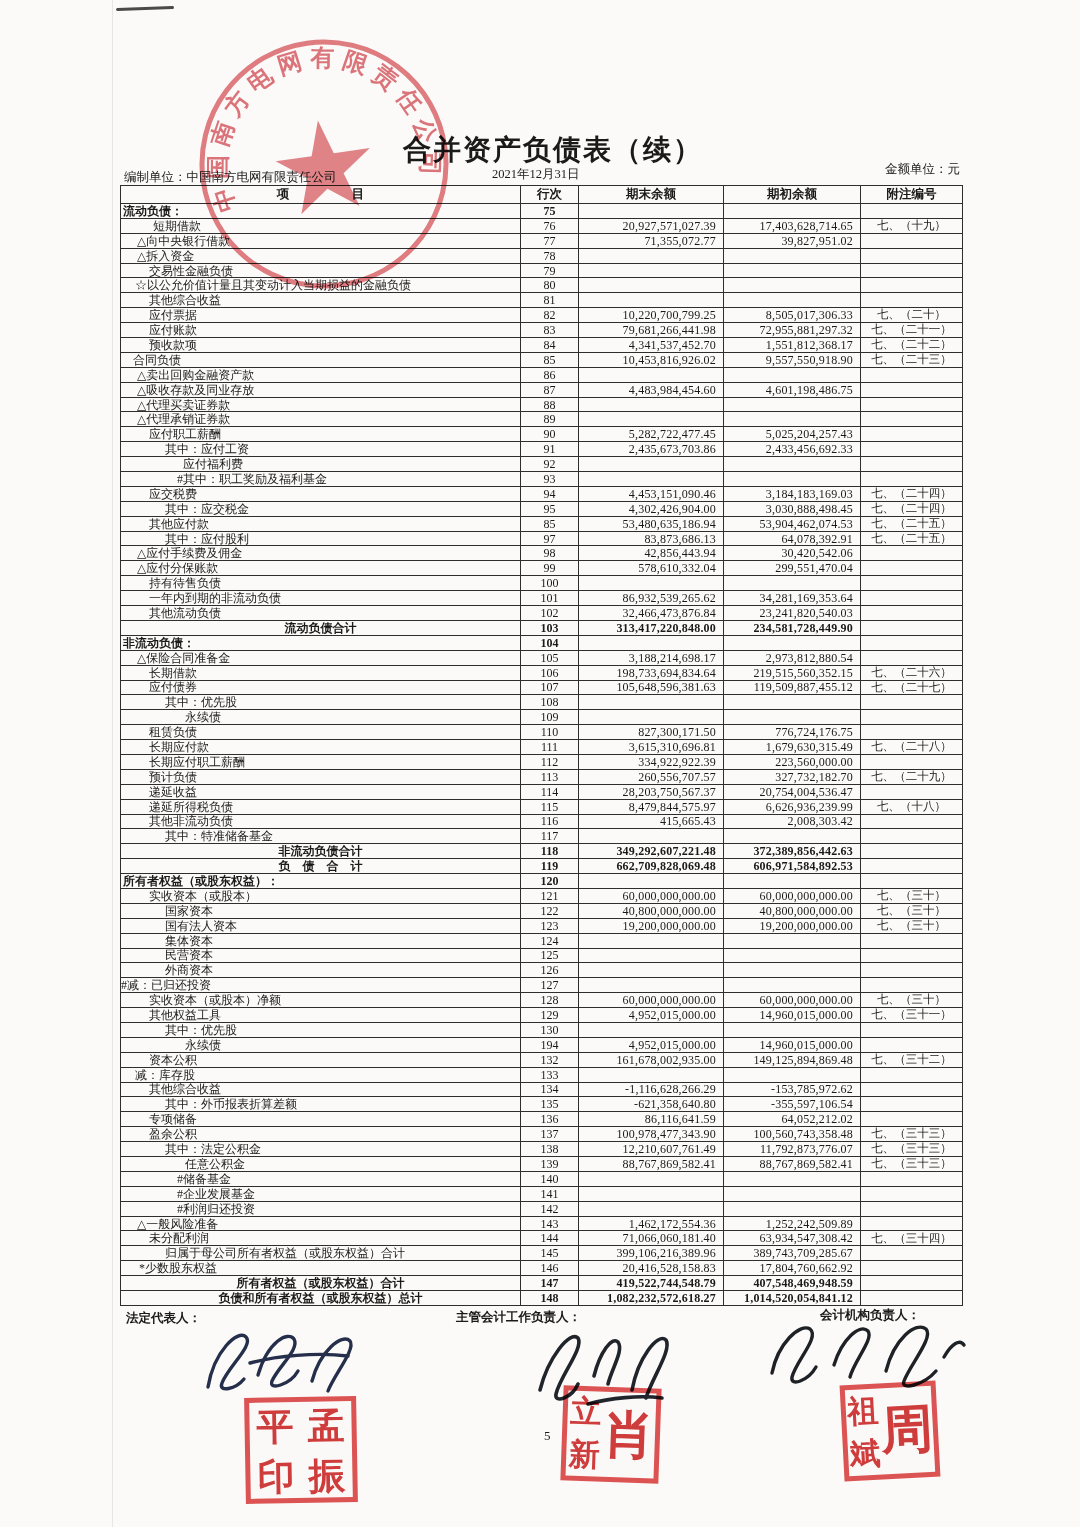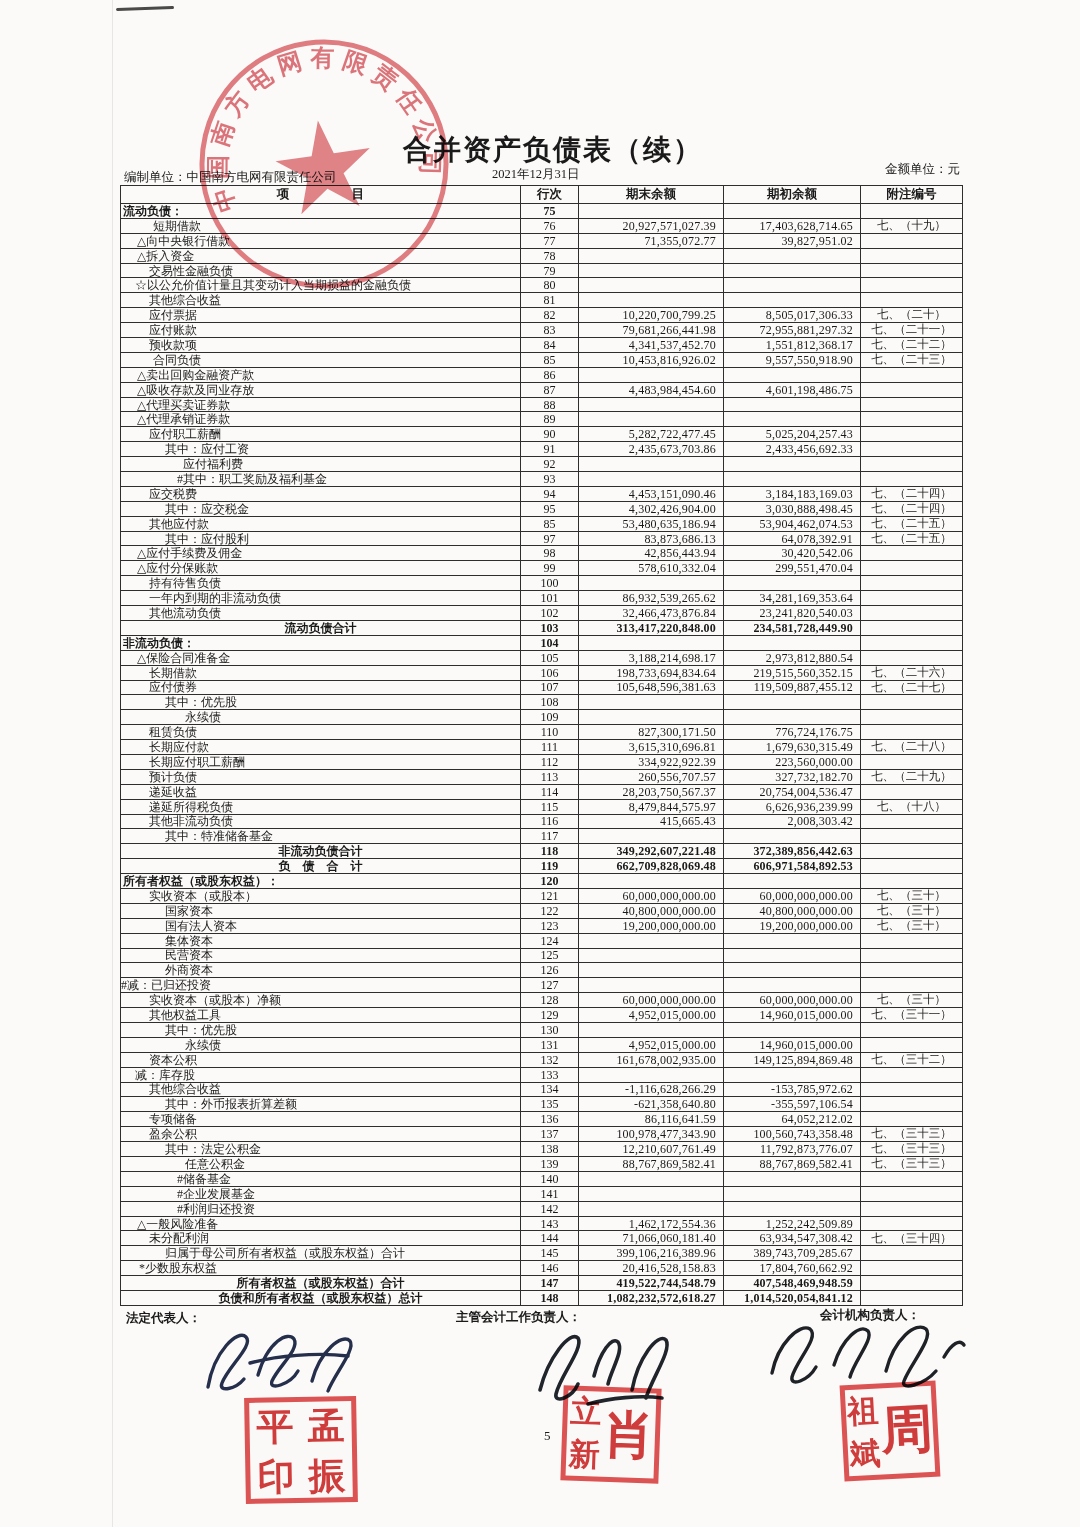--- a/index.html
+++ b/index.html
@@ -142,21 +142,21 @@
       <td class="c-note">七、（二十一）</td>
     </tr>
         <tr>
       <td class="c-label" style="padding-left: 28px;">预收款项</td>
       <td class="c-line">84</td>
       <td class="c-num">4,341,537,452.70</td>
       <td class="c-num">1,551,812,368.17</td>
       <td class="c-note">七、（二十二）</td>
     </tr>
         <tr>
-      <td class="c-label" style="padding-left: 32px;">合同负债</td>
+      <td class="c-label" style="padding-left: 12px;">合同负债</td>
       <td class="c-line">85</td>
       <td class="c-num">10,453,816,926.02</td>
       <td class="c-num">9,557,550,918.90</td>
       <td class="c-note">七、（二十三）</td>
     </tr>
         <tr>
       <td class="c-label" style="padding-left: 16px;">△卖出回购金融资产款</td>
       <td class="c-line">86</td>
       <td class="c-num"></td>
       <td class="c-num"></td>
@@ -465,21 +465,21 @@
     </tr>
         <tr>
       <td class="c-label" style="padding-left: 44px;">其中：优先股</td>
       <td class="c-line">130</td>
       <td class="c-num"></td>
       <td class="c-num"></td>
       <td class="c-note"></td>
     </tr>
         <tr>
       <td class="c-label" style="padding-left: 64px;">永续债</td>
-      <td class="c-line">131</td>
+      <td class="c-line">194</td>
       <td class="c-num">4,952,015,000.00</td>
       <td class="c-num">14,960,015,000.00</td>
       <td class="c-note"></td>
     </tr>
         <tr>
       <td class="c-label" style="padding-left: 28px;">资本公积</td>
       <td class="c-line">132</td>
       <td class="c-num">161,678,002,935.00</td>
       <td class="c-num">149,125,894,869.48</td>
       <td class="c-note">七、（三十二）</td>

